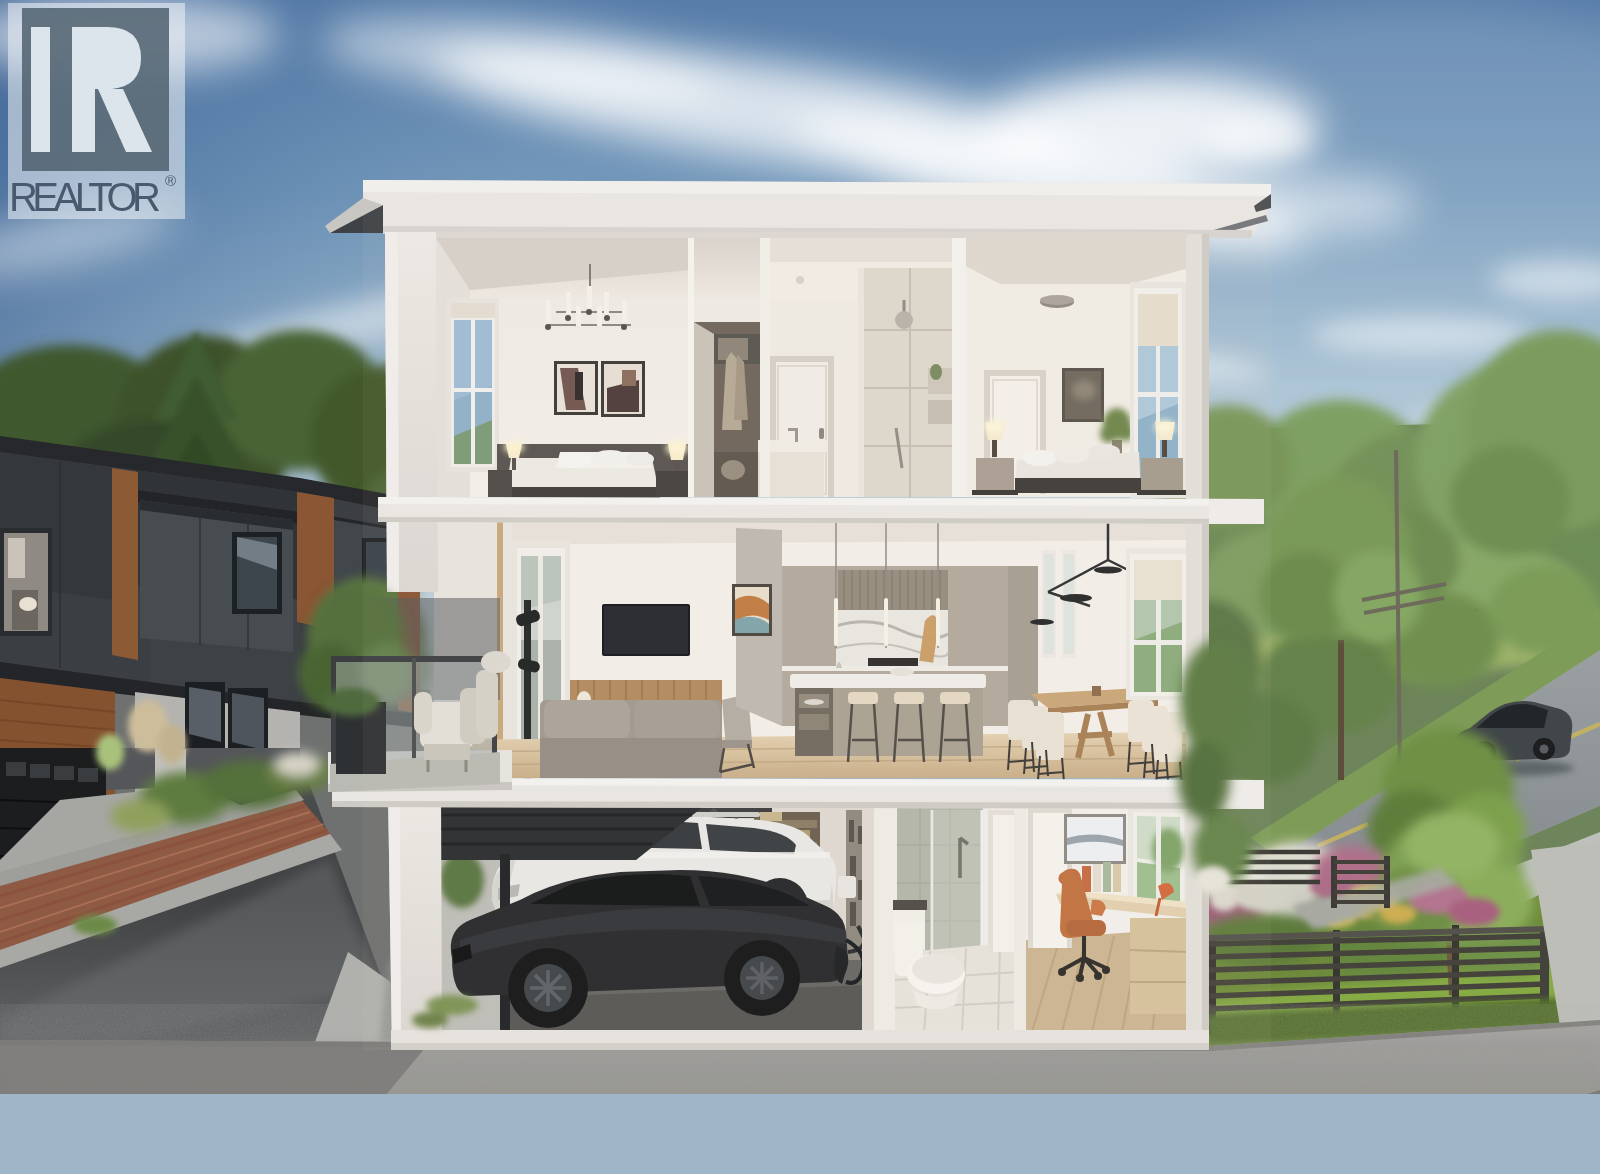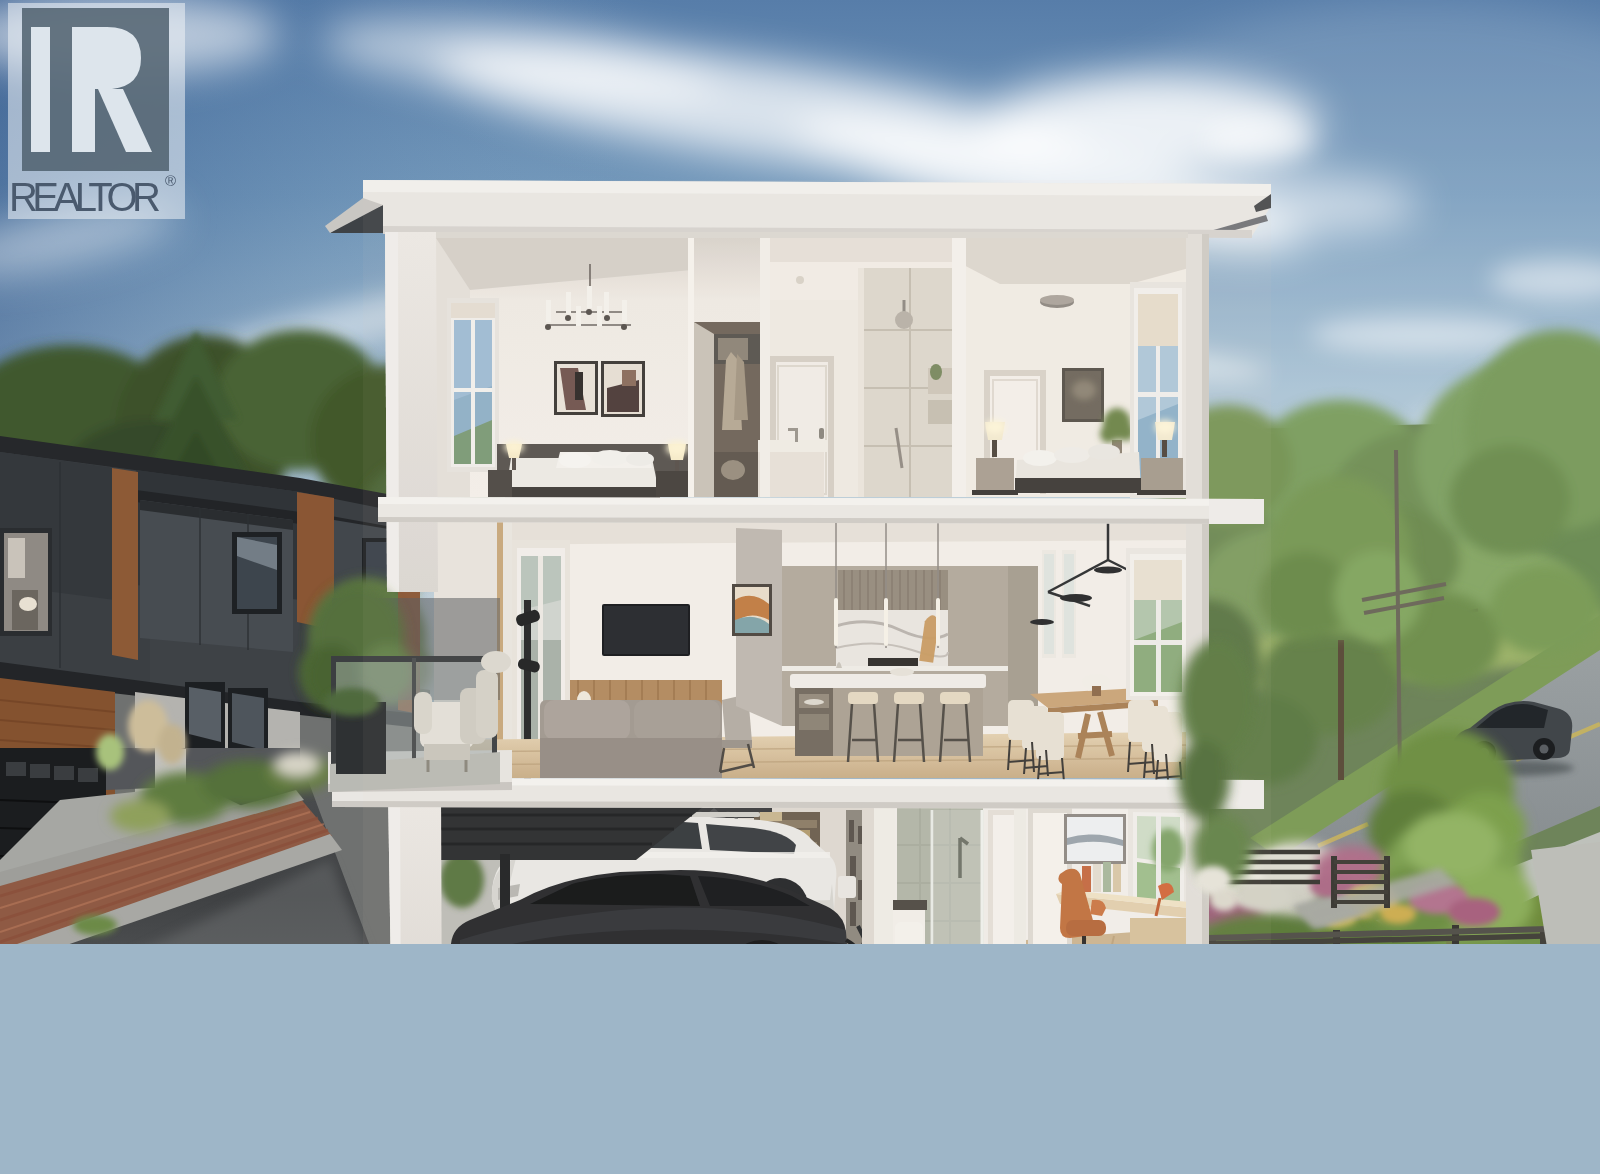--- a/index.html
+++ b/index.html
@@ -1,16 +1,16 @@
 <!DOCTYPE html>
 <html><head>
 <meta charset="utf-8">
 <style>
   html,body{margin:0;padding:0;background:#9eb6c8;}
-  #scene{width:1600px;height:944px;position:relative;overflow:hidden;font-family:"Liberation Sans",sans-serif;}
+  #scene{width:1600px;height:1094px;position:relative;overflow:hidden;font-family:"Liberation Sans",sans-serif;}
 </style>
 </head>
 <body>
 <div id="scene">
 <svg width="1600" height="1174" viewBox="0 0 1600 1174" xmlns="http://www.w3.org/2000/svg">
 <defs>
   <linearGradient id="sky" x1="0" y1="0" x2="0" y2="1">
     <stop offset="0" stop-color="#577da9"></stop>
     <stop offset="0.28" stop-color="#7499bb"></stop>
     <stop offset="0.55" stop-color="#a6c0d2"></stop>

